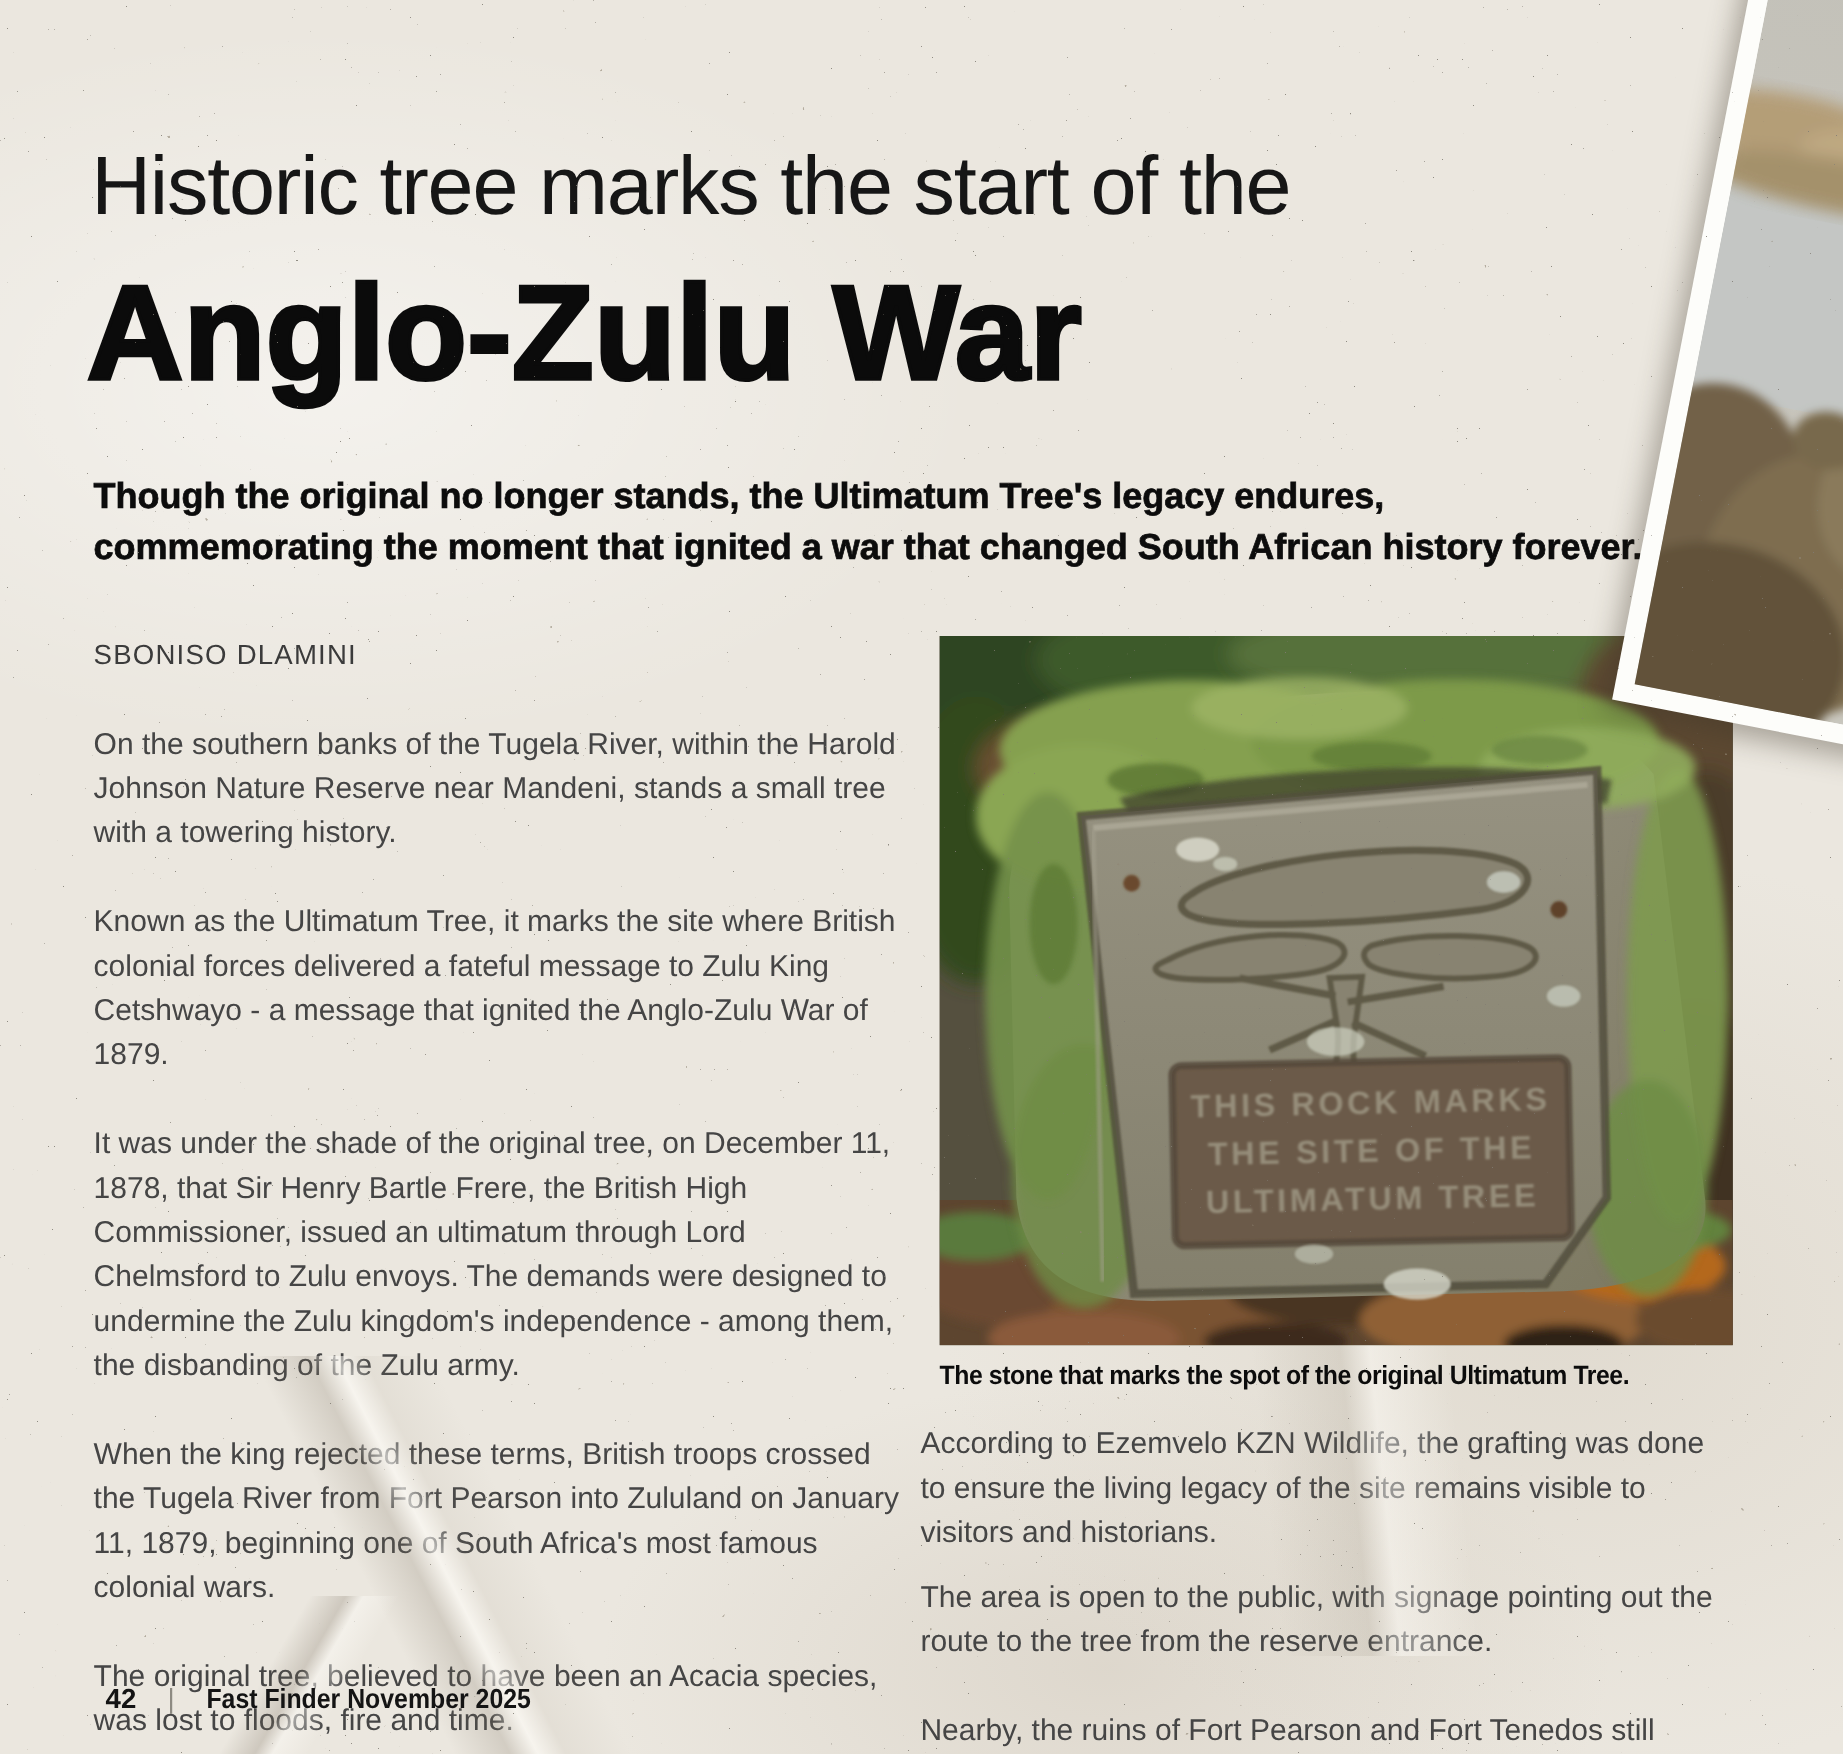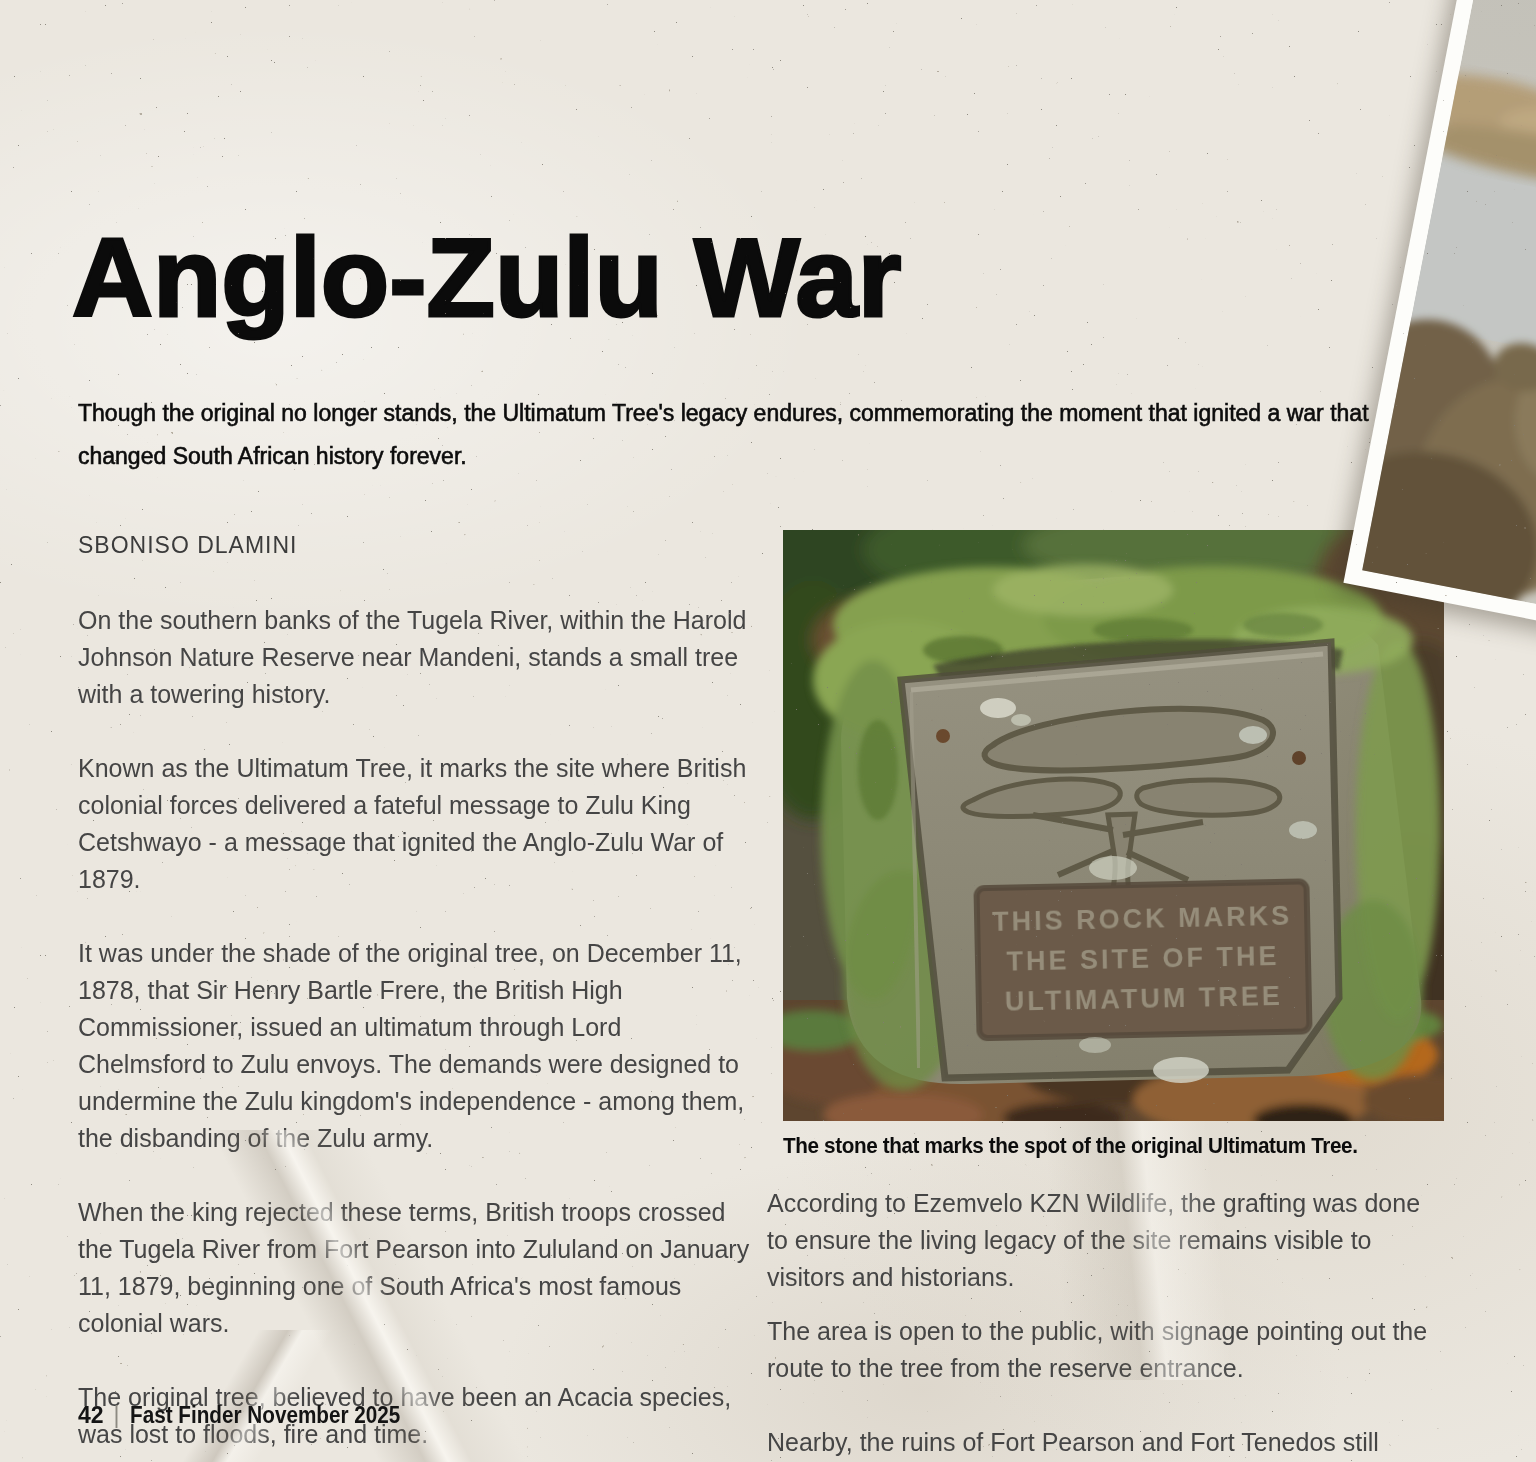--- a/index.html
+++ b/index.html
@@ -34,21 +34,21 @@
     position:absolute;left:76px;top:120px;margin:0;width:1360px;
     font-size:69px;font-weight:400;letter-spacing:-1px;color:#161616;line-height:1;
   }
   .title{
     position:absolute;left:72px;top:222px;margin:0;width:1400px;
     font-size:112px;font-weight:900;letter-spacing:0px;line-height:1;color:#0b0b0b;
     -webkit-text-stroke:3px #0b0b0b;
   }
   .deck{
     position:absolute;left:78px;top:392px;margin:0;width:1300px;
-    font-size:23px;font-weight:400;line-height:43px;color:#0c0c0c;
+    font-size:30px;font-weight:700;line-height:43px;color:#0c0c0c;
     -webkit-text-stroke:0.6px #0c0c0c;
   }
   .byline{
     position:absolute;left:78px;top:532px;
     font-size:23px;letter-spacing:1px;color:#3b3b3b;
     text-underline-offset:6px;text-decoration-thickness:2px;
   }
   .col{position:absolute;font-size:25px;line-height:37px;color:#454545;}
   .col p{margin:17px 0 37px 0;}
   .col p.glue{margin-bottom:0;}
@@ -61,22 +61,22 @@
     transform:scaleX(.94);transform-origin:left;white-space:nowrap;
   }
   .inset{
     position:absolute;right:-110px;top:-150px;width:200px;height:730px;
     background:#fdfdfa;padding:16px;z-index:10;
     transform:rotate(11deg);
     box-shadow:-6px 10px 22px rgba(60,52,40,.38);
   }
   .inset svg{display:block;width:200px;height:730px;}
   .page-footer{
-    position:absolute;left:78px;top:1402px;z-index:5;
-    font-size:23px;color:#141414;display:flex;align-items:center;gap:10px;
+    position:absolute;left:88px;top:1402px;z-index:5;
+    font-size:23px;color:#141414;display:flex;align-items:center;gap:26px;
   }
   .page-footer .pnum{font-weight:800;}
   .page-footer .sep{color:#8d8a82;font-weight:400;}
   .page-footer .pub{font-weight:700;transform:scaleX(.9);transform-origin:left;}
   .carved{
     font-family:"Liberation Sans", sans-serif;font-weight:700;
     font-size:27px;letter-spacing:3px;fill:#a09a87;opacity:.8;
   }
 </style>
 </head>
@@ -113,20 +113,21 @@
         <ellipse cx="30" cy="560" rx="80" ry="90" fill="#6f5f46"></ellipse>
         <ellipse cx="130" cy="620" rx="95" ry="110" fill="#7d6c4f"></ellipse>
         <ellipse cx="60" cy="690" rx="110" ry="90" fill="#5f5038"></ellipse>
         <ellipse cx="180" cy="540" rx="60" ry="70" fill="#8a7a5c"></ellipse>
         <ellipse cx="120" cy="500" rx="30" ry="24" fill="#77684c"></ellipse>
       </g>
       <rect x="0" y="0" width="200" height="730" fill="#8a7a5a" opacity=".08"></rect>
     </svg>
   </div>
 
+  <h1 class="kicker">Historic tree marks the start of the</h1>
   <h2 class="title">Anglo-Zulu War</h2>
   <p class="deck">Though the original no longer stands, the Ultimatum Tree's legacy endures, commemorating the moment that ignited a war that changed South African history forever.</p>
   <div class="byline">SBONISO DLAMINI</div>
 
   <div class="col col-left">
     <p>On the southern banks of the Tugela River, within the Harold Johnson Nature Reserve near Mandeni, stands a small tree with a towering history.</p>
     <p>Known as the Ultimatum Tree, it marks the site where British colonial forces delivered a fateful message to Zulu King Cetshwayo - a message that ignited the Anglo-Zulu War of 1879.</p>
     <p>It was under the shade of the original tree, on December 11, 1878, that Sir Henry Bartle Frere, the British High Commissioner, issued an ultimatum through Lord Chelmsford to Zulu envoys. The demands were designed to undermine the Zulu kingdom's independence - among them, the disbanding of the Zulu army.</p>
     <p>When the king rejected these terms, British troops crossed the Tugela River from Fort Pearson into Zululand on January 11, 1879, beginning one of South Africa's most famous colonial wars.</p>
     <p class="glue">The original tree, believed to have been an Acacia species, was lost to floods, fire and time.</p>

